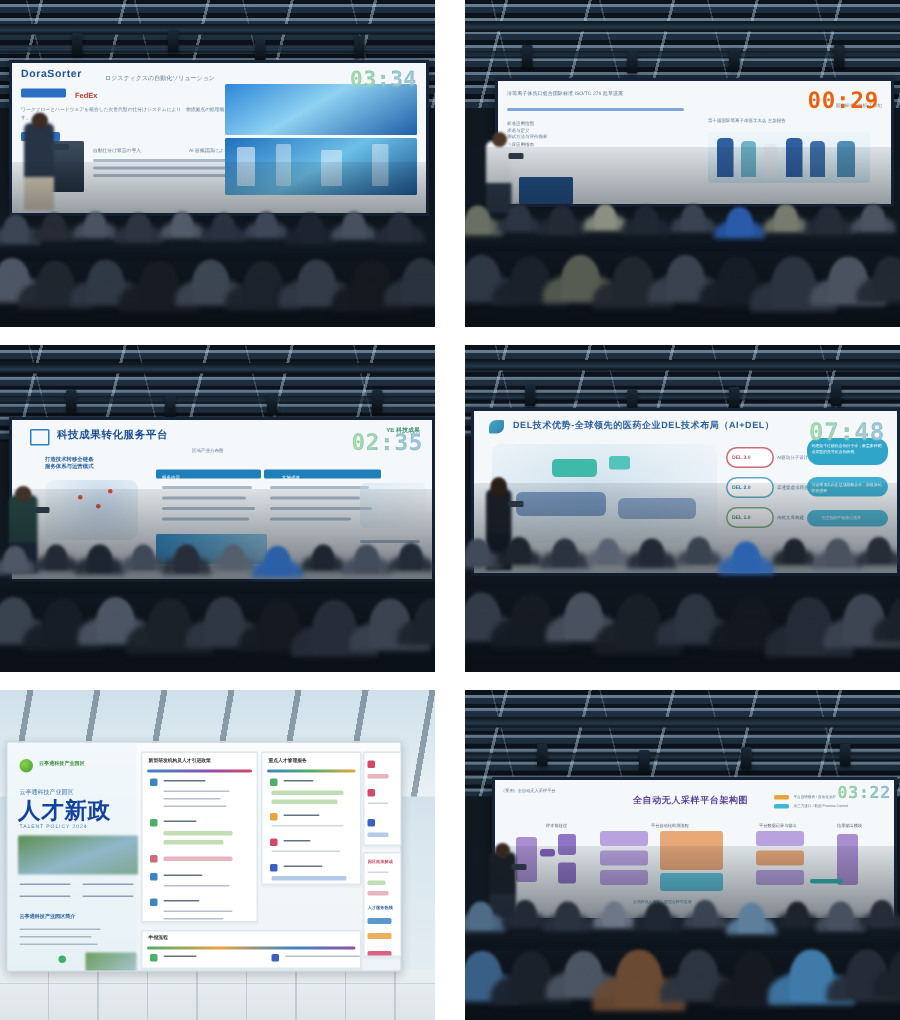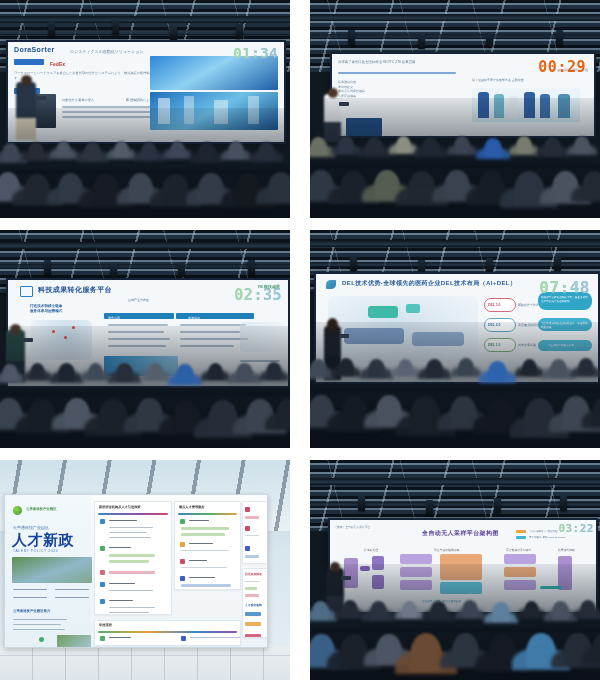--- a/index.html
+++ b/index.html
@@ -190,21 +190,21 @@
         <div class="tl" style="position:absolute;left:54px;top:69px;width:92px;"></div>
         <div class="tl" style="position:absolute;left:54px;top:74px;width:104px;"></div>
 
         <div class="blk" style="left:142px;top:14px;width:128px;height:34px;background:linear-gradient(150deg,#2d86d8,#8fd2f2 45%,#1e5fa8);"></div>
         <div class="blk" style="left:142px;top:50px;width:128px;height:38px;background:linear-gradient(150deg,#1f6fbc,#6cc0e8 50%,#18538f);"></div>
         <div class="blk" style="left:150px;top:56px;width:12px;height:26px;background:rgba(255,255,255,.55);"></div>
         <div class="blk" style="left:176px;top:54px;width:10px;height:28px;background:rgba(255,255,255,.4);"></div>
         <div class="blk" style="left:206px;top:58px;width:14px;height:24px;background:rgba(255,255,255,.45);"></div>
         <div class="blk" style="left:240px;top:54px;width:11px;height:28px;background:rgba(255,255,255,.4);"></div>
       </div>
-      <div class="timer green" style="right:6px;top:3px;font-size:14px;">01:34</div>
+      <div class="timer green" style="right:6px;top:3px;font-size:14px;">03:34</div>
     </div>
 
     <div style="position:absolute;left:16px;top:82px;width:20px;height:58px;background:linear-gradient(180deg,#263445 62%,#d6cbb4 62%);filter:blur(.9px);border-radius:4px 4px 0 0;"></div>
     <div style="position:absolute;left:21px;top:75px;width:11px;height:11px;border-radius:50%;background:#3a2b23;filter:blur(.8px);"></div>
     <div class="blk" style="left:34px;top:96px;width:12px;height:4px;background:#2e3b4a;"></div>
 
     <div class="deskbar" style="top:168px;"></div>
     <div class="deskbar" style="top:196px;"></div>
     <div class="audience" style="height:110px;">
       <div class="head" style="left:2px;bottom:56px;width:17px;height:19px;background:#3b4554;"></div>

